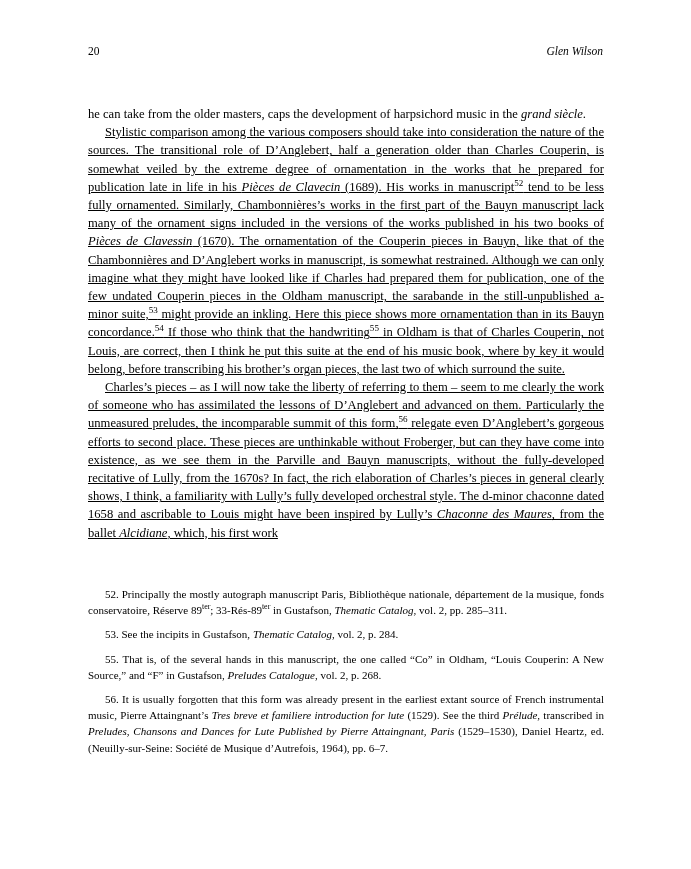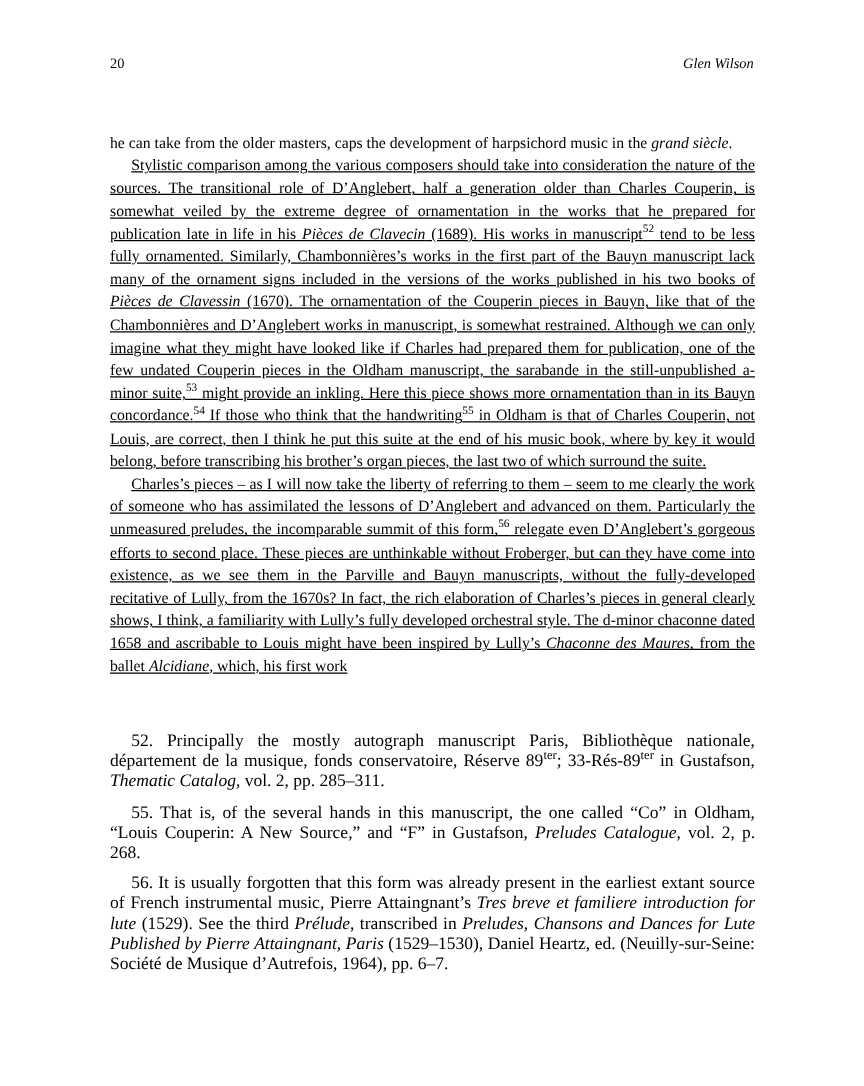--- a/index.html
+++ b/index.html
@@ -58,21 +58,21 @@
   }
   .body-text p.indent {
     text-indent: 17px;
     text-decoration: underline;
   }
   .notes {
     position: absolute;
     left: 88px;
     top: 586px;
     width: 516px;
-    font-size: 14px;
+    font-size: 11px;
     line-height: 16.2px;
     text-align: justify;
   }
   .notes p {
     margin: 0 0 8px 0;
     text-indent: 17px;
   }
   .notes p:last-child {
     margin-bottom: 4px;
   }
@@ -96,17 +96,18 @@
   </div>
 
   <div class="body-text">
     <p><span>he can take from the older masters, caps the development of harpsichord music in the </span><i>grand siècle</i><span>.</span></p>
     <p class="indent"><span>Stylistic comparison among the various composers should take into consideration the nature of the sources. The transitional role of D’Anglebert, half a generation older than Charles Couperin, is somewhat veiled by the extreme degree of ornamentation in the works that he prepared for publication late in life in his </span><i>Pièces de Clavecin</i><span> (1689). His works in manuscript</span><sup>52</sup><span> tend to be less fully ornamented. Similarly, Chambonnières’s works in the first part of the Bauyn manuscript lack many of the ornament signs included in the versions of the works published in his two books of </span><i>Pièces de Clavessin</i><span> (1670). The ornamentation of the Couperin pieces in Bauyn, like that of the Chambonnières and D’Anglebert works in manuscript, is somewhat restrained. Although we can only imagine what they might have looked like if Charles had prepared them for publication, one of the few undated Couperin pieces in the Oldham manuscript, the sarabande in the still-unpublished a-minor suite,</span><sup>53</sup><span> might provide an inkling. Here this piece shows more ornamentation than in its Bauyn concordance.</span><sup>54</sup><span> If those who think that the handwriting</span><sup>55</sup><span> in Oldham is that of Charles Couperin, not Louis, are correct, then I think he put this suite at the end of his music book, where by key it would belong, before transcribing his brother’s organ pieces, the last two of which surround the suite.</span></p>
     <p class="indent"><span>Charles’s pieces – as I will now take the liberty of referring to them – seem to me clearly the work of someone who has assimilated the lessons of D’Anglebert and advanced on them. Particularly the unmeasured preludes, the incomparable summit of this form,</span><sup>56</sup><span> relegate even D’Anglebert’s gorgeous efforts to second place. These pieces are unthinkable without Froberger, but can they have come into existence, as we see them in the Parville and Bauyn manuscripts, without the fully-developed recitative of Lully, from the 1670s? In fact, the rich elaboration of Charles’s pieces in general clearly shows, I think, a familiarity with Lully’s fully developed orchestral style. The d-minor chaconne dated 1658 and ascribable to Louis might have been inspired by Lully’s </span><i>Chaconne des Maures</i><span>, from the ballet </span><i>Alcidiane</i><span>, which, his first work</span></p>
   </div>
 
   <div class="notes">
     <p><span>52. Principally the mostly autograph manuscript Paris, Bibliothèque nationale, département de la musique, fonds conservatoire, Réserve 89</span><sup>ter</sup><span>; 33-Rés-89</span><sup>ter</sup><span> in Gustafson, </span><i>Thematic Catalog</i><span>, vol. 2, pp. 285–311.</span></p>
+    <p><span>53. See the incipits in Gustafson, </span><i>Thematic Catalog</i><span>, vol. 2, p. 284.</span></p>
     <p><span>55. That is, of the several hands in this manuscript, the one called “Co” in Oldham, “Louis Couperin: A New Source,” and “F” in Gustafson, </span><i>Preludes Catalogue</i><span>, vol. 2, p. 268.</span></p>
     <p><span>56. It is usually forgotten that this form was already present in the earliest extant source of French instrumental music, Pierre Attaingnant’s </span><i>Tres breve et familiere introduction for lute</i><span> (1529). See the third </span><i>Prélude</i><span>, transcribed in </span><i>Preludes, Chansons and Dances for Lute Published by Pierre Attaingnant, Paris</i><span> (1529–1530), Daniel Heartz, ed. (Neuilly-sur-Seine: Société de Musique d’Autrefois, 1964), pp. 6–7.</span></p>
   </div>
 
 </div>
 
 </body></html>

